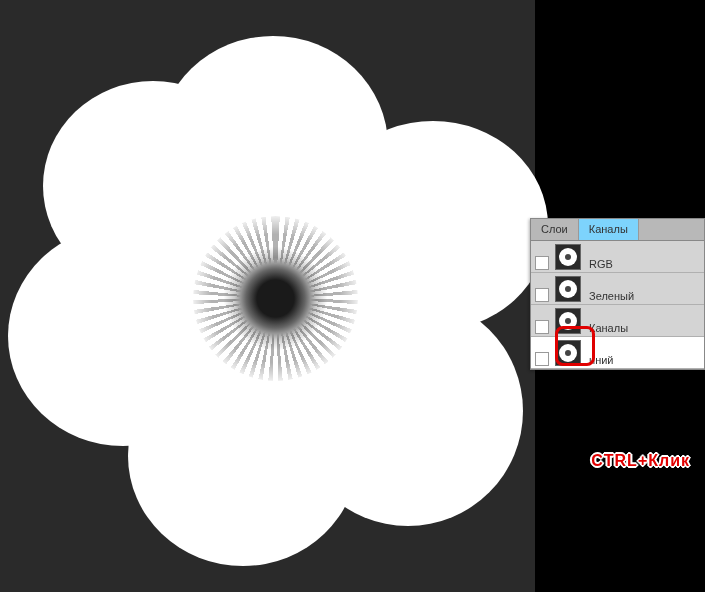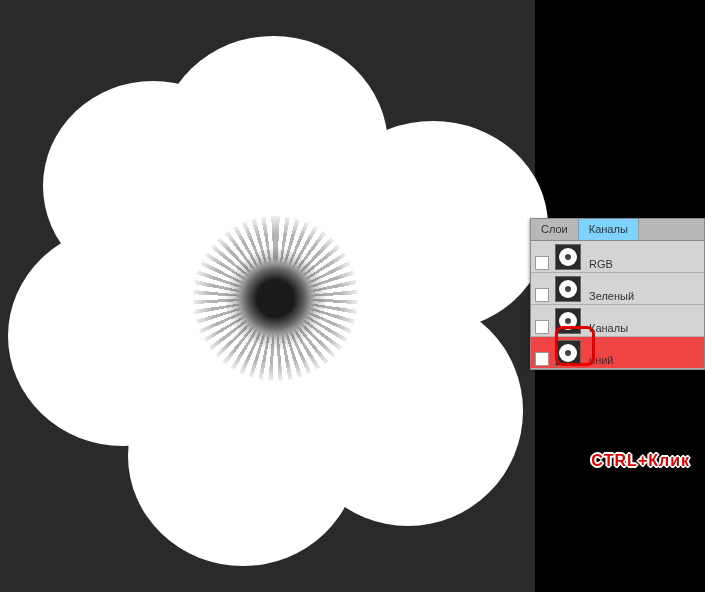--- a/index.html
+++ b/index.html
@@ -15,21 +15,21 @@
 .p6{width:220px;height:210px;left:25px;top:55px}
 .center-fill{position:absolute;left:100px;top:130px;width:300px;height:280px;background:#fff;border-radius:50%}
 .core{position:absolute;left:205px;top:220px;width:105px;height:105px;border-radius:50%;background:radial-gradient(circle,#1a1a1a 0%,#1a1a1a 25%,rgba(0,0,0,0.6) 40%,rgba(0,0,0,0.2) 55%,transparent 70%)}
 .core::before{content:"";position:absolute;left:-30px;top:-30px;width:165px;height:165px;background:repeating-conic-gradient(from 0deg,rgba(0,0,0,0.3) 0deg 3deg,transparent 3deg 7deg);border-radius:50%;mask:radial-gradient(circle,transparent 30%,black 35%,black 55%,transparent 75%);-webkit-mask:radial-gradient(circle,transparent 30%,black 35%,black 55%,transparent 75%)}
 .panel{position:absolute;right:0;top:218px;width:175px;background:#d4d4d4;border:1px solid #888;box-shadow:-1px 1px 3px rgba(0,0,0,0.3)}
 .tabs{display:flex;background:#b8b8b8;height:22px;border-bottom:1px solid #888}
 .tab{padding:4px 10px;cursor:pointer;border-right:1px solid #999;background:#b8b8b8}
 .tab.active{background:#7dd3fc;font-weight:normal}
 .channel-list{background:#d4d4d4}
 .channel{display:flex;align-items:flex-end;height:32px;border-bottom:1px solid #b0b0b0;padding:2px 4px}
-.channel.selected{background:#ef4444}
+.channel.selected{background:#ffffff}
 .vis-box{width:14px;height:14px;border:1px solid #999;background:#fff;margin-right:6px;flex-shrink:0}
 .thumb{width:26px;height:26px;background:#2a2a2a;border:1px solid #666;margin-right:8px;flex-shrink:0;display:flex;align-items:center;justify-content:center}
 .thumb-flower{width:18px;height:18px;background:#fff;border-radius:50%;position:relative}
 .thumb-flower::before{content:"";position:absolute;left:6px;top:6px;width:6px;height:6px;background:#444;border-radius:50%}
 .channel-label{flex:1}
 .highlight{position:absolute;right:110px;top:326px;width:40px;height:40px;border:3px solid #e00000;border-radius:8px;pointer-events:none;z-index:10}
 .annotation{position:absolute;right:15px;top:452px;font-size:16px;font-weight:bold;color:#e00000;text-shadow:-1px -1px 0 #fff,1px -1px 0 #fff,-1px 1px 0 #fff,1px 1px 0 #fff,-2px 0 0 #fff,2px 0 0 #fff,0 -2px 0 #fff,0 2px 0 #fff;letter-spacing:1px}
 </style>
 </head>
 <body>

